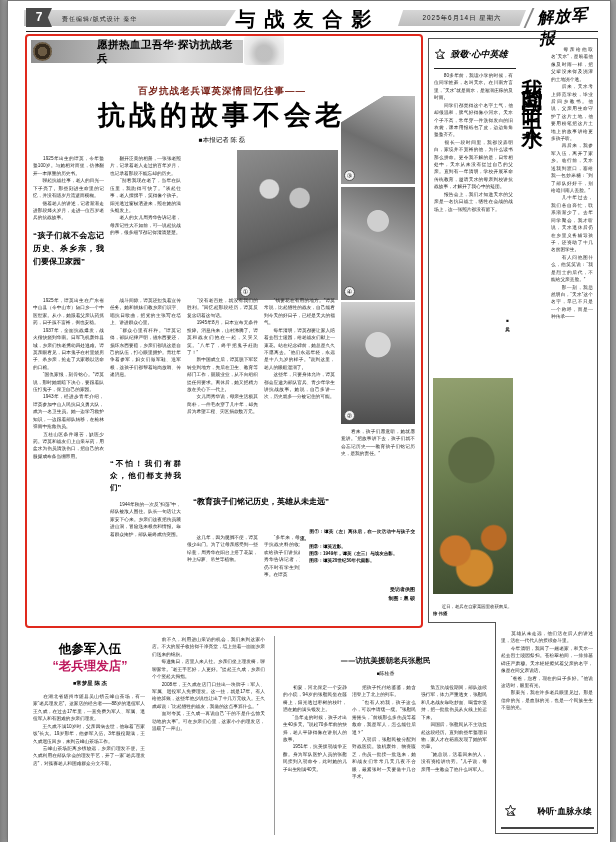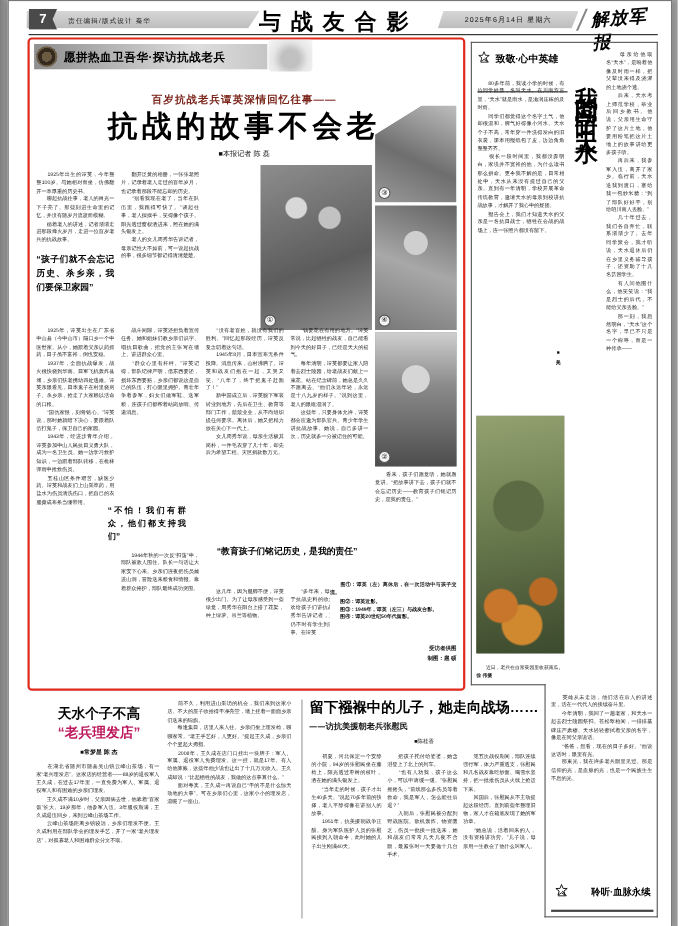--- a/index.html
+++ b/index.html
@@ -30,21 +30,21 @@
   <div class="abs" style="left:62px;top:15px;font-size:6px;color:#222;letter-spacing:1px;">责任编辑/版式设计 秦华</div>
   <div class="abs" style="left:0;top:6px;width:616px;text-align:center;font-size:20px;font-weight:900;letter-spacing:9px;color:#000;">与战友合影</div>
   <div class="abs band" style="left:398px;top:10px;width:128px;height:16px;clip-path:polygon(4% 0,100% 0,95% 100%,0 100%);"></div>
   <div class="abs" style="left:400px;top:14px;width:124px;text-align:center;font-size:6.4px;letter-spacing:1px;color:#111;">2025年6月14日 星期六</div>
   <div class="abs" style="left:528px;top:8px;width:6px;height:20px;border-left:2px solid #888;transform:skewX(-24deg);"></div>
   <div class="abs" style="left:538px;top:6px;width:66px;font-size:16px;font-weight:900;font-style:italic;font-family:'DejaVu Serif',serif;transform:rotate(-4deg);letter-spacing:1px;color:#000;">解放军报</div>
   <div class="abs" style="left:26px;top:31px;width:572px;height:1px;background:#222;"></div>
 
   <div class="abs" style="left:25px;top:34px;width:394px;height:590px;border:2px solid #e0291d;border-radius:4px;"></div>
 
-  <div class="abs" style="left:31px;top:40px;width:212px;height:23px;background:linear-gradient(90deg,#8f8f8f,#dedede 70%,#c5c5c5);display:flex;align-items:center;">
+  <div class="abs" style="left:31px;top:40px;width:212px;height:23px;background:linear-gradient(90deg,#8f8f8f,#dedede 70%,#c5c5c5);display:flex;align-items:center;gap:39px;">
     <span style="width:19px;height:19px;margin-left:2px;border-radius:50%;background:radial-gradient(circle at 50% 50%, #6b5b43 0 34%, #342a1d 35% 58%, #6b5b43 59% 70%, #221b12 71%);display:inline-block;"></span>
     <span style="font-size:10.5px;font-weight:900;color:#000;margin-left:6px;letter-spacing:0.5px;">愿拼热血卫吾华·探访抗战老兵</span>
   </div>
   <div class="abs" style="left:244px;top:36px;width:40px;height:29px;background:radial-gradient(circle at 50% 60%,#9f9f9f 0 30%,#d9d9d9 60%,#f2f2f2);opacity:.65;border-radius:3px;"></div>
 
   <div class="abs" style="left:31px;top:85px;width:382px;text-align:center;font-size:9.5px;font-weight:bold;color:#7a241a;letter-spacing:1px;">百岁抗战老兵谭英深情回忆往事——</div>
   <div class="abs" style="left:31px;top:97px;width:382px;text-align:center;font-size:27px;font-weight:900;letter-spacing:4px;color:#000;">抗战的故事不会老</div>
   <div class="abs" style="left:31px;top:136px;width:382px;text-align:center;font-size:6.5px;color:#111;">■本报记者 陈 磊</div>
 
   <div class="abs photo" style="left:237px;top:150px;width:101px;height:150px;background-image:radial-gradient(circle at 32% 26%,#d8d8d8 0 7%,rgba(0,0,0,0) 8%),radial-gradient(circle at 62% 32%,#c2c2c2 0 8%,rgba(0,0,0,0) 9%),linear-gradient(160deg,#8d8d8d,#5c5c5c 60%,#8f8f8f);">
@@ -68,50 +68,50 @@
 　　1937年，全面抗战爆发，战火很快烧到华南。日军飞机轰炸县城，乡亲们扶老携幼四处逃难。谭英亲眼看见，日本鬼子在村里烧房子、杀乡亲，抢走了大家赖以活命的口粮。
 　　“国仇家恨，刻骨铭心。”谭英说，那时她就暗下决心，要跟着队伍打鬼子，保卫自己的家园。
 　　1943年，经进步青年介绍，谭英参加中山人民抗日义勇大队，成为一名卫生员。她一边学习救护知识，一边跟着部队转移，在枪林弹雨中抢救伤员。
 　　五桂山区条件艰苦，缺医少药。谭英和战友们上山采草药，用盐水为伤员清洗伤口，把自己的衣服撕成布条当绷带用。</div>
 
   <div class="abs bt" style="left:110px;top:155px;width:71px;height:140px;">　　翻开泛黄的相册，一张张老照片，记录着老人走过的百年岁月，也记录着那段不能忘却的历史。
 　　“别看我现在老了，当年在队伍里，我跑得可快了。”谈起往事，老人摆摆手，笑得像个孩子。阳光透过窗棂洒进来，照在她的满头银发上。
 　　老人的女儿周秀华告诉记者，母亲记性大不如前，可一说起抗战的事，很多细节都记得清清楚楚。</div>
   <div class="abs bt" style="left:110px;top:297px;width:71px;height:158px;">　　战斗间隙，谭英还担负着宣传任务。她和姐妹们教乡亲们识字、唱抗日歌曲，把党的主张写在墙上、讲进群众心里。
 　　“群众心里有杆秤。”谭英记得，部队纪律严明，借东西要还，损坏东西要赔，乡亲们都说这是自己的队伍，打心眼里拥护。青壮年争着参军，妇女们做军鞋、送军粮，连孩子们都帮着站岗放哨、传递消息。</div>
-  <div class="abs pq" style="left:98px;top:458px;width:71px;height:40px;font-size:7.5px;">“不怕！我们有群众，他们都支持我们”</div>
+  <div class="abs pq" style="left:110px;top:458px;width:71px;height:40px;font-size:7.5px;">“不怕！我们有群众，他们都支持我们”</div>
   <div class="abs bt" style="left:110px;top:501px;width:71px;height:99px;">　　1944年秋的一次反“扫荡”中，部队被敌人围住。队长一句话让大家安下心来。乡亲们连夜把伤员藏进山洞，冒险送来粮食和情报。靠着群众掩护，部队最终成功突围。</div>
 
   <div class="abs bt" style="left:187px;top:297px;width:71px;height:195px;">　　“没有老百姓，就没有我们的胜利。”回忆起那段经历，谭英反复念叨着这句话。
 　　1945年8月，日本宣布无条件投降。消息传来，山村沸腾了。谭英和战友们抱在一起，又哭又笑。“八年了，终于把鬼子赶跑了！”
 　　新中国成立后，谭英脱下军装转业到地方，先后在卫生、教育等部门工作，兢兢业业，从不向组织提任何要求。离休后，她又把精力放在关心下一代上。
 　　女儿周秀华说，母亲生活极其简朴，一件毛衣穿了几十年，却先后为希望工程、灾区捐款数万元。</div>
   <div class="abs bt" style="left:264px;top:297px;width:71px;height:195px;">　　“钱要花在有用的地方。”谭英常说，比起牺牲的战友，自己能看到今天的好日子，已经是天大的福气。
 　　每年清明，谭英都要让家人陪着去烈士陵园，给老战友们献上一束花。站在纪念碑前，她总是久久不愿离去。“他们永远年轻，永远是十八九岁的样子。”说到这里，老人的眼眶湿润了。
 　　这些年，只要身体允许，谭英都会应邀为部队官兵、青少年学生讲抗战故事。她说，自己多讲一次，历史就多一分被记住的可能。</div>
-  <div class="abs pq" style="left:187px;top:496px;width:148px;height:34px;text-align:center;">“教育孩子们铭记历史，是我的责任”</div>
+  <div class="abs pq" style="left:187px;top:496px;width:148px;height:34px;text-align:center;">“教育孩子们铭记历史，英雄从未走远”</div>
   <div class="abs bt" style="left:187px;top:534px;width:71px;height:68px;">　　这几年，因为腿脚不便，谭英很少出门。为了让母亲感受到一些绿意，周秀华在阳台上搭了花架，种上绿萝、吊兰等植物。</div>
   <div class="abs bt" style="left:264px;top:534px;width:60px;height:68px;">　　“多年来，母亲一直致力于抗战史料的收集，尤其喜欢给孩子们讲抗战故事。”周秀华告诉记者，直到今天，仍不时有学生到家里来听故事。在谭英</div>
   <div class="abs bt" style="left:341px;top:428px;width:74px;height:64px;">　　看来，孩子们愿意听，她就愿意讲。“把故事讲下去，孩子们就不会忘记历史——教育孩子们铭记历史，是我的责任。”</div>
 
   <div class="abs cap" style="left:300px;top:528px;width:115px;height:56px;background:#fff;z-index:3;">　　图①：谭英（左）离休后，在一次活动中与孩子交流。
 　　图②：谭英近影。
 　　图③：1949年，谭英（左三）与战友合影。
 　　图④：谭英20世纪50年代留影。</div>
   <div class="abs credit" style="left:300px;top:586px;width:115px;z-index:3;">受访者供图</div>
   <div class="abs credit" style="left:300px;top:595px;width:115px;z-index:3;">制图：扈 硕</div>
 
   <div class="abs" style="left:428px;top:38px;width:170px;height:1px;background:#555;"></div>
   <div class="abs" style="left:597px;top:38px;width:1px;height:796px;background:#555;"></div>
   <div class="abs" style="left:428px;top:38px;width:1px;height:585px;background:#555;"></div>
   <div class="abs" style="left:428px;top:622px;width:68px;height:1px;background:#555;"></div>
   <div class="abs" style="left:495px;top:622px;width:1px;height:212px;background:#555;"></div>
   <div class="abs" style="left:495px;top:833px;width:103px;height:1px;background:#555;"></div>
 
-  <div class="abs" style="left:434px;top:45px;width:82px;border-bottom:1.5px solid #222;padding-bottom:20px;white-space:nowrap;">
+  <div class="abs" style="left:434px;top:45px;width:82px;border-bottom:1.5px solid #222;padding-bottom:4px;white-space:nowrap;font-style:italic;">
     <span class="starwrap"><svg width="12" height="12" viewBox="0 0 24 24">
           <path d="M12 2 L14.5 8.5 L21.5 8.8 L16 13 L18 20 L12 16 L6 20 L8 13 L2.5 8.8 L9.5 8.5 Z" fill="none" stroke="#111" stroke-width="1.6"></path>
           <path d="M6 21 L20 21 L13 13" stroke="#111" stroke-width="1.5" fill="none"></path>
         </svg></span>
     <span style="font-size:9px;font-weight:900;color:#000;vertical-align:middle;">致敬·心中英雄</span>
   </div>
   <div class="abs bt" style="left:434px;top:72px;width:79px;height:300px;">　　80多年前，我读小学的时候，有位同学姓聂，名叫天水。在川南方言里，“天水”就是雨水，是滋润庄稼的及时雨。
 　　同学们都觉得这个名字土气，他却很温和，脾气好得像小河水。天水个子不高，常年穿一件洗得发白的旧衣裳，课本用报纸包了皮，边边角角整整齐齐。
 　　很长一段时间里，我都没弄明白，家境并不宽裕的他，为什么读书那么拼命。更令我不解的是，日常相处中，天水从来没有提过自己的父亲。直到有一年清明，学校开展革命传统教育，邀请天水的母亲到校讲抗战故事，才解开了我心中的疑团。
 　　报告会上，我们才知道天水的父亲是一名抗日战士，牺牲在会战的战场上，连一张照片都没有留下。</div>
@@ -137,34 +137,33 @@
 　　那束光，我在许多老兵眼里见过。那是信仰的光，是血脉的光，也是一个民族生生不息的光。</div>
 
   <div class="abs" style="left:501px;top:797px;width:93px;height:30px;border-bottom:2px solid #444;display:flex;align-items:center;justify-content:center;">
     <span class="starwrap"><svg width="13" height="13" viewBox="0 0 24 24">
           <path d="M12 2 L14.5 8.5 L21.5 8.8 L16 13 L18 20 L12 16 L6 20 L8 13 L2.5 8.8 L9.5 8.5 Z" fill="none" stroke="#111" stroke-width="1.6"></path>
           <path d="M6 21 L20 21 L13 13" stroke="#111" stroke-width="1.5" fill="none"></path>
         </svg></span>
     <span style="font-size:8.5px;font-weight:900;color:#000;margin-left:21px;">聆听·血脉永续</span>
   </div>
 
-  <div class="abs" style="left:33px;top:641px;width:114px;text-align:center;font-size:12.5px;font-weight:900;color:#000;">天水个子不高</div>
+  <div class="abs" style="left:33px;top:641px;width:114px;text-align:center;font-size:12.5px;font-weight:900;color:#000;">他参军入伍</div>
   <div class="abs" style="left:33px;top:658px;width:114px;text-align:center;font-size:12.5px;font-weight:900;color:#be185d;">“老兵理发店”</div>
   <div class="abs" style="left:33px;top:680px;width:114px;text-align:center;font-size:5.5px;font-weight:bold;color:#111;">■常梦星 陈 杰</div>
   <div class="abs bt" style="left:33px;top:693px;width:112px;height:142px;">　　在湖北省随州市随县吴山镇云峰山茶场，有一家“老兵理发店”。这家店的经营者——88岁的退役军人王久成，在过去17年里，一直免费为军人、军属、退役军人和有困难的乡亲们理发。
 　　王久成不满10岁时，父亲因病去世，他靠着“百家饭”长大。19岁那年，他参军入伍。3年服役期满，王久成退伍回乡，来到云峰山茶场工作。
 　　云峰山茶场距离乡镇较远，乡亲们理发不便。王久成利用在部队学会的理发手艺，开了一家“老兵理发店”，对孤寡老人和困难群众分文不取。</div>
   <div class="abs bt" style="left:152px;top:636px;width:113px;height:199px;">　　前不久，利用进山采访的机会，我们来到这家小店。不大的屋子收拾得干净亮堂，墙上挂着一面面乡亲们送来的锦旗。
 　　每逢集日，店里人来人往。乡亲们坐上理发椅，聊聊家常。“老王手艺好，人更好。”提起王久成，乡亲们个个竖起大拇指。
 　　2008年，王久成在店门口挂出一块牌子：军人、军属、退役军人免费理发。这一挂，就是17年。有人给他算账，这些年他少说也让出了十几万元收入。王久成却说：“比起牺牲的战友，我做的这点事算什么。”
 　　面对夸奖，王久成一再说自己“干的不是什么惊天动地的大事”。可在乡亲们心里，这家小小的理发店，温暖了一座山。</div>
   <div class="abs vline" style="left:274px;top:636px;width:1px;height:199px;"></div>
 
-  <div class="abs" style="left:281px;top:634px;width:209px;text-align:center;font-size:13px;font-weight:900;color:#000;white-space:nowrap;">留下襁褓中的儿子，她走向战场……</div>
-  <div class="abs" style="left:281px;top:656px;width:209px;text-align:left;font-size:7.5px;font-weight:bold;font-family:'DejaVu Serif',serif;color:#111;">——访抗美援朝老兵张慰民</div>
+  <div class="abs" style="left:281px;top:656px;width:209px;text-align:center;font-size:7.5px;font-weight:bold;font-family:'DejaVu Serif',serif;color:#111;">——访抗美援朝老兵张慰民</div>
   <div class="abs" style="left:281px;top:670px;width:209px;text-align:center;font-size:5px;color:#111;">■陈桂香</div>
   <div class="abs bt" style="left:283px;top:684px;width:64px;height:151px;">　　初夏，河北保定一个安静的小院，94岁的张慰民坐在藤椅上，阳光透过枣树的枝叶，洒在她的满头银发上。
 　　“当年走的时候，孩子才出生40多天。”说起70多年前的抉择，老人平静得像在讲别人的故事。
 　　1951年，抗美援朝战争正酣。身为军队医护人员的张慰民接到入朝命令，此时她的儿子出生刚满40天。</div>
   <div class="abs bt" style="left:352px;top:684px;width:64px;height:151px;">　　把孩子托付给婆婆，她含泪登上了北上的列车。
 　　“也有人劝我，孩子这么小，可以申请缓一缓。”张慰民摇摇头，“前线那么多伤员等着救命，我是军人，怎么能往后退？”
 　　入朝后，张慰民被分配到野战医院。敌机轰炸、物资匮乏，伤员一批接一批送来，她和战友们常常几天几夜不合眼，最紧张时一天要做十几台手术。</div>
   <div class="abs bt" style="left:421px;top:684px;width:66px;height:151px;">　　第五次战役期间，部队连续强行军，体力严重透支，张慰民和几名战友靠吃炒面、喝雪水坚持，把一批批伤员从火线上抢运下来。
 　　回国后，张慰民从不主动提起这段经历。直到前些年整理旧物，家人才在箱底发现了她的军功章。
 　　“她总说，活着回来的人，没有资格讲功劳。”儿子说，母亲用一生教会了他什么叫军人。</div>

